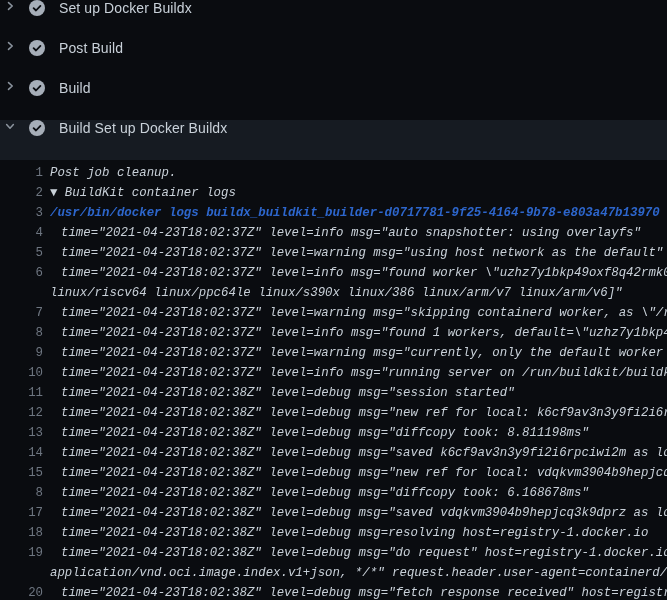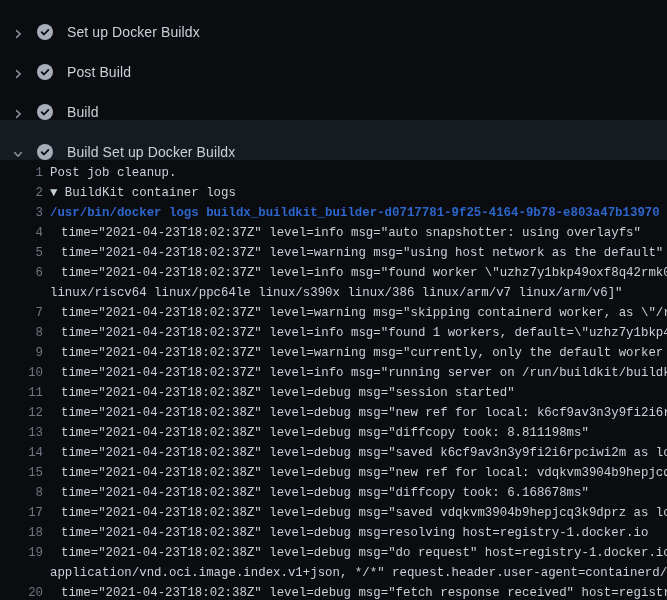--- a/index.html
+++ b/index.html
@@ -16,23 +16,23 @@
   html, body { width: 667px; height: 600px; overflow: hidden; }
   body {
     background: var(--bg);
     font-family: "Liberation Sans", sans-serif;
   }
   .frame { width: 667px; height: 600px; overflow: hidden; }
 
   
   .section-header {
     display: flex;
-    align-items: flex-end;
+    align-items: flex-start;
     height: 40px;
-    padding-left: 12px;
+    padding-left: 4px;
     cursor: pointer;
   }
   .section-header.expanded { background: var(--row-highlight); }
   .chev-box {
     width: 12px; height: 12px;
     display: flex; align-items: center; justify-content: center;
     margin-right: 13px;
     flex: none;
   }
   .chev-box svg { display: block; }
@@ -60,20 +60,21 @@
     text-align: right;
     color: var(--line-num);
     white-space: pre;
     cursor: pointer;
   }
   .log-content {
     flex: none;
     margin-left: 7px;
     color: var(--log-text);
     white-space: pre;
+    font-style: italic;
   }
   .log-content.indent1 { text-indent: 11px; }
   .log-content.command { color: var(--command-blue); font-weight: bold; text-align: center; }
   .log-content.group { cursor: pointer; }
 </style>
 </head>
 <body>
 
 <div class="frame">
   <div id="sections">

